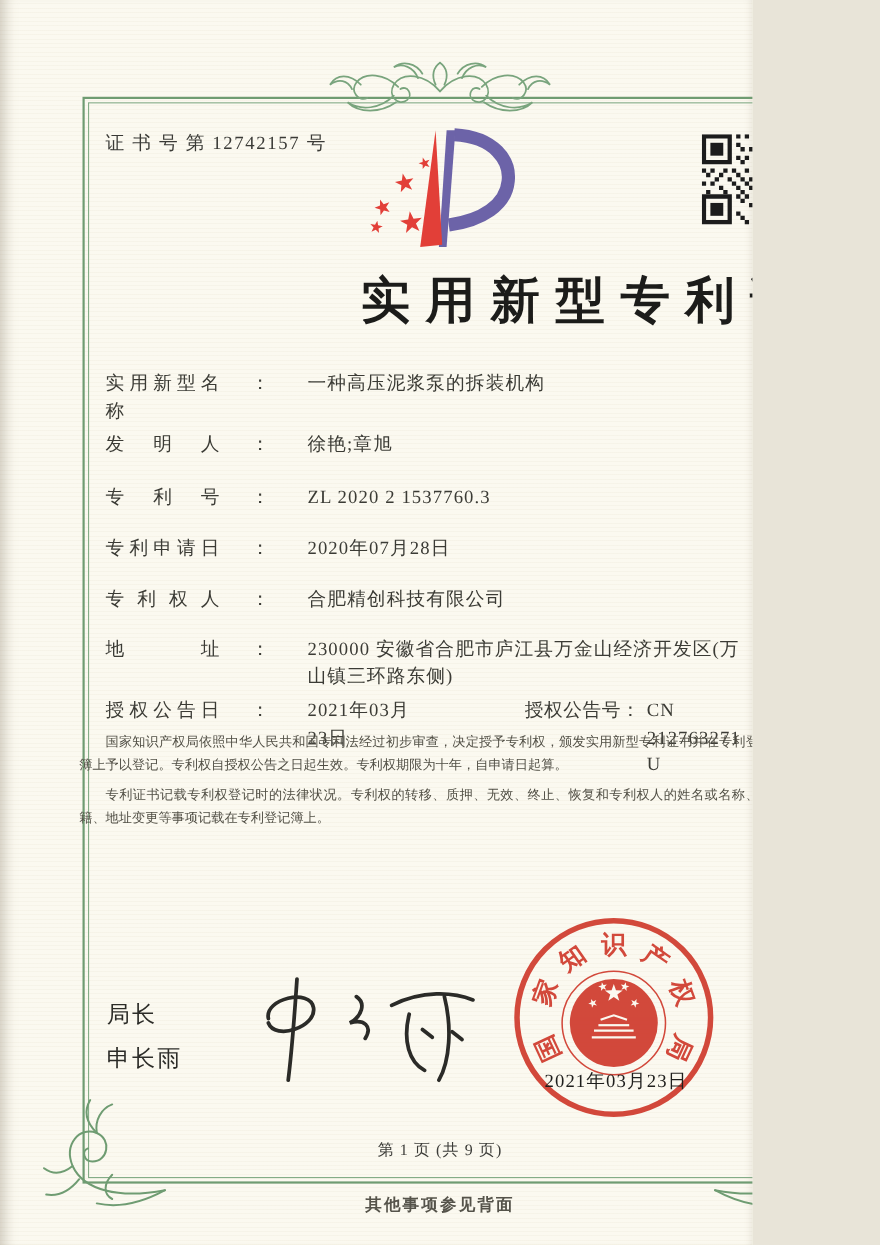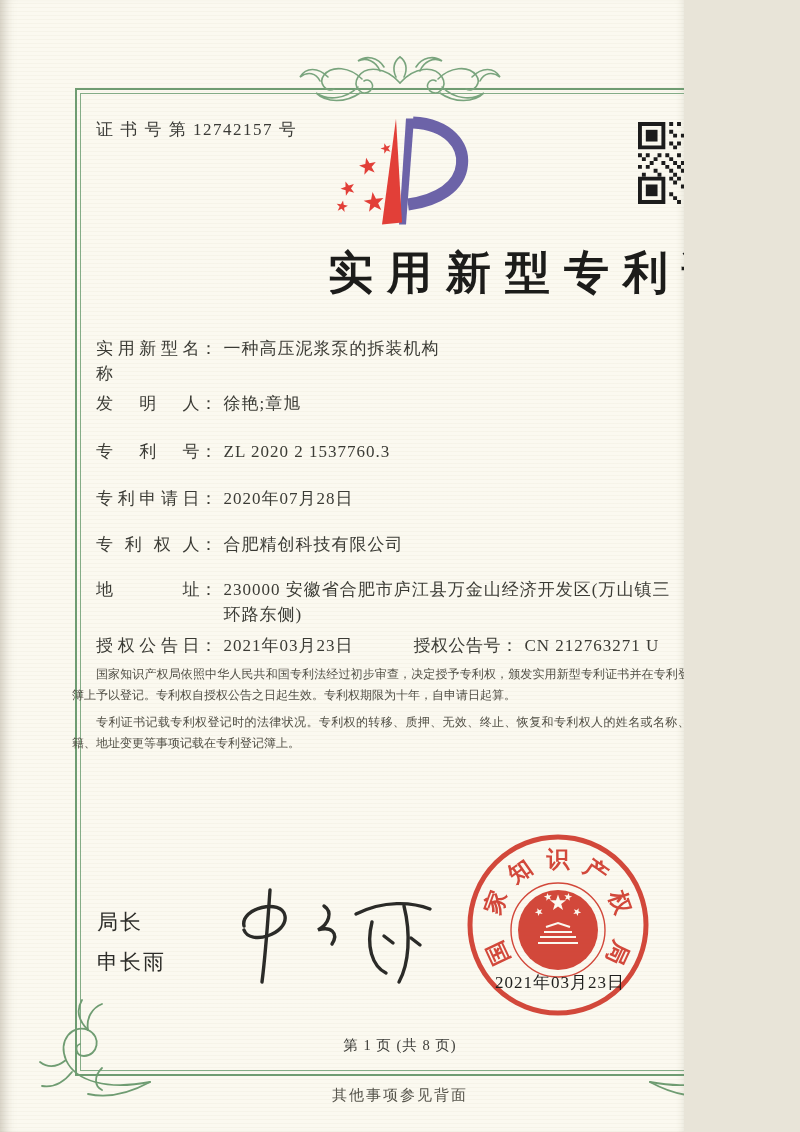--- a/index.html
+++ b/index.html
@@ -11,38 +11,38 @@
     color:#2e2e2e;
     box-shadow:inset 14px 0 12px -10px rgba(120,110,90,.35), inset -6px 0 8px -6px rgba(120,110,90,.2);
   }
   .frame-outer{position:absolute;left:75px;top:88px;width:646px;height:984px;border:2px solid #6f9c72;}
   .frame-inner{position:absolute;inset:3px;border:1px solid #84ac87;}
   .cert-number{position:absolute;left:96px;top:118px;font-size:17px;letter-spacing:1.5px;color:#3a3a36;}
   .logo{position:absolute;left:330px;top:110px;width:145px;height:126px;}
   .qr{position:absolute;left:638px;top:122px;width:82px;height:82px;}
   .title{position:absolute;left:0;top:243px;width:800px;text-align:right;
     font-size:45px;font-weight:bold;letter-spacing:14px;color:#1c1c1a;text-indent:14px;}
-  .row{position:absolute;display:flex;align-items:flex-start;font-size:17px;color:#3b3b35;letter-spacing:.5px;line-height:1.45;}
+  .row{position:absolute;display:flex;align-items:flex-start;font-size:17px;color:#3b3b35;letter-spacing:.5px;line-height:1.45;gap:28px;}
   .row-lbl{display:inline-block;width:104px;text-align:justify;text-align-last:justify;flex:0 0 auto;}
   .row-lbl5{display:inline-block;flex:0 0 auto;}
   .row-colon{flex:0 0 auto;margin-right:6px;}
   .row-val{letter-spacing:1px;}
   .val-narrow{max-width:452px;}
   .grant-group2{margin-left:60px;display:flex;}
   .paras{position:absolute;left:72px;top:664px;width:630px;font-size:12px;line-height:1.74;
     color:#514f45;text-align:justify;}
   .paras p{margin:0 0 6px 0;text-indent:2em;}
   .signer{position:absolute;left:97px;top:908px;font-size:21px;color:#2c2c28;letter-spacing:2px;}
   .signer div{margin-bottom:12px;}
   .sig{position:absolute;left:208px;top:878px;width:232px;height:112px;}
   .seal{position:absolute;left:466px;top:833px;width:184px;height:184px;opacity:.92;}
   .seal-date{position:absolute;left:478px;top:971px;width:164px;text-align:center;
     font-size:17px;color:#1e1e1c;letter-spacing:1px;z-index:5;}
   .page-info{position:absolute;left:0;top:1036px;width:800px;text-align:center;font-size:14.5px;color:#3c3c38;letter-spacing:1px;}
-  .back-note{position:absolute;left:0;top:1086px;width:800px;text-align:center;font-size:15px;color:#55534a;letter-spacing:2px;}
+  .back-note{position:absolute;left:0;top:1086px;width:800px;text-align:center;font-size:15px;color:#55534a;letter-spacing:2px;font-weight:bold;}
   .orn-top{position:absolute;left:270px;top:46px;width:260px;height:60px;}
   .orn-bl{position:absolute;left:36px;top:998px;width:120px;height:110px;}
   .orn-br{position:absolute;left:644px;top:998px;width:120px;height:110px;transform:scaleX(-1);}
 </style>
 </head>
 <body>
 
 <div class="page">
 
   <div class="frame-outer">
@@ -223,16 +223,16 @@
       <text transform="translate(54.1,37.9) rotate(-35)" dominant-baseline="central">知</text>
       <text transform="translate(92,26)" dominant-baseline="central">识</text>
       <text transform="translate(129.9,37.9) rotate(35)" dominant-baseline="central">产</text>
       <text transform="translate(154.0,69.4) rotate(70)" dominant-baseline="central">权</text>
       <text transform="translate(151.8,119.9) rotate(115)" dominant-baseline="central">局</text>
     </g>
   </svg>
 
   <div class="seal-date">2021年03月23日</div>
 
-  <div class="page-info">第 1 页 (共 8 页)</div>
+  <div class="page-info">第 1 页 (共 9 页)</div>
   <div class="back-note">其他事项参见背面</div>
 
 </div>
 
 </body></html>

